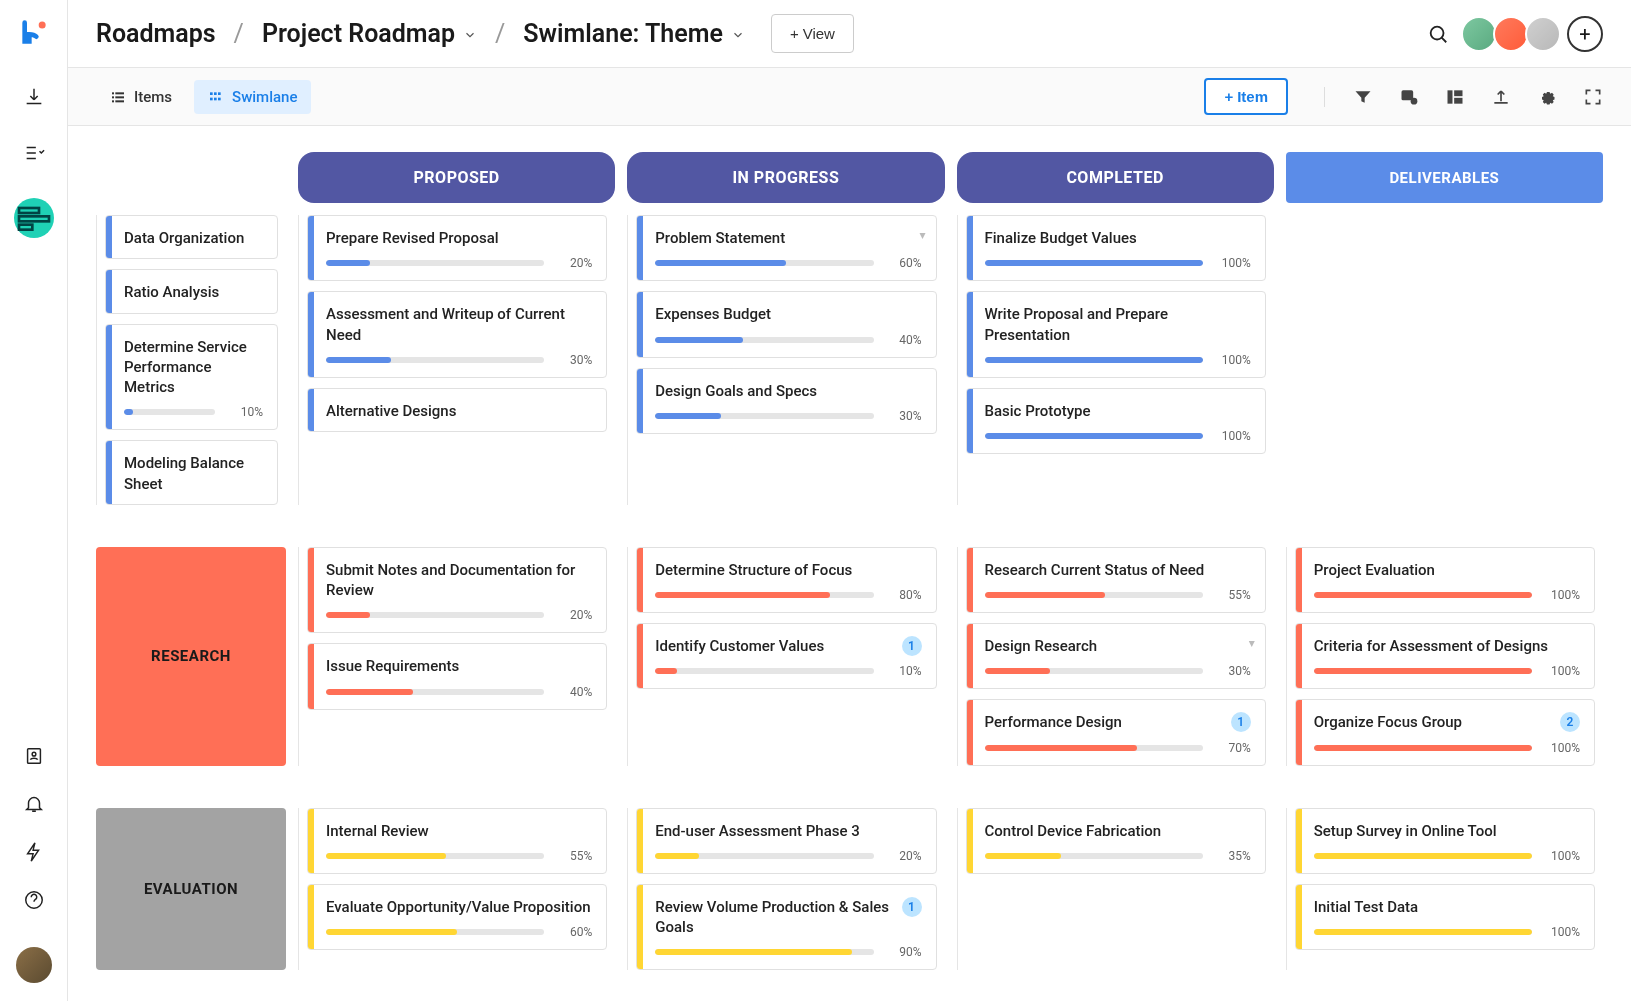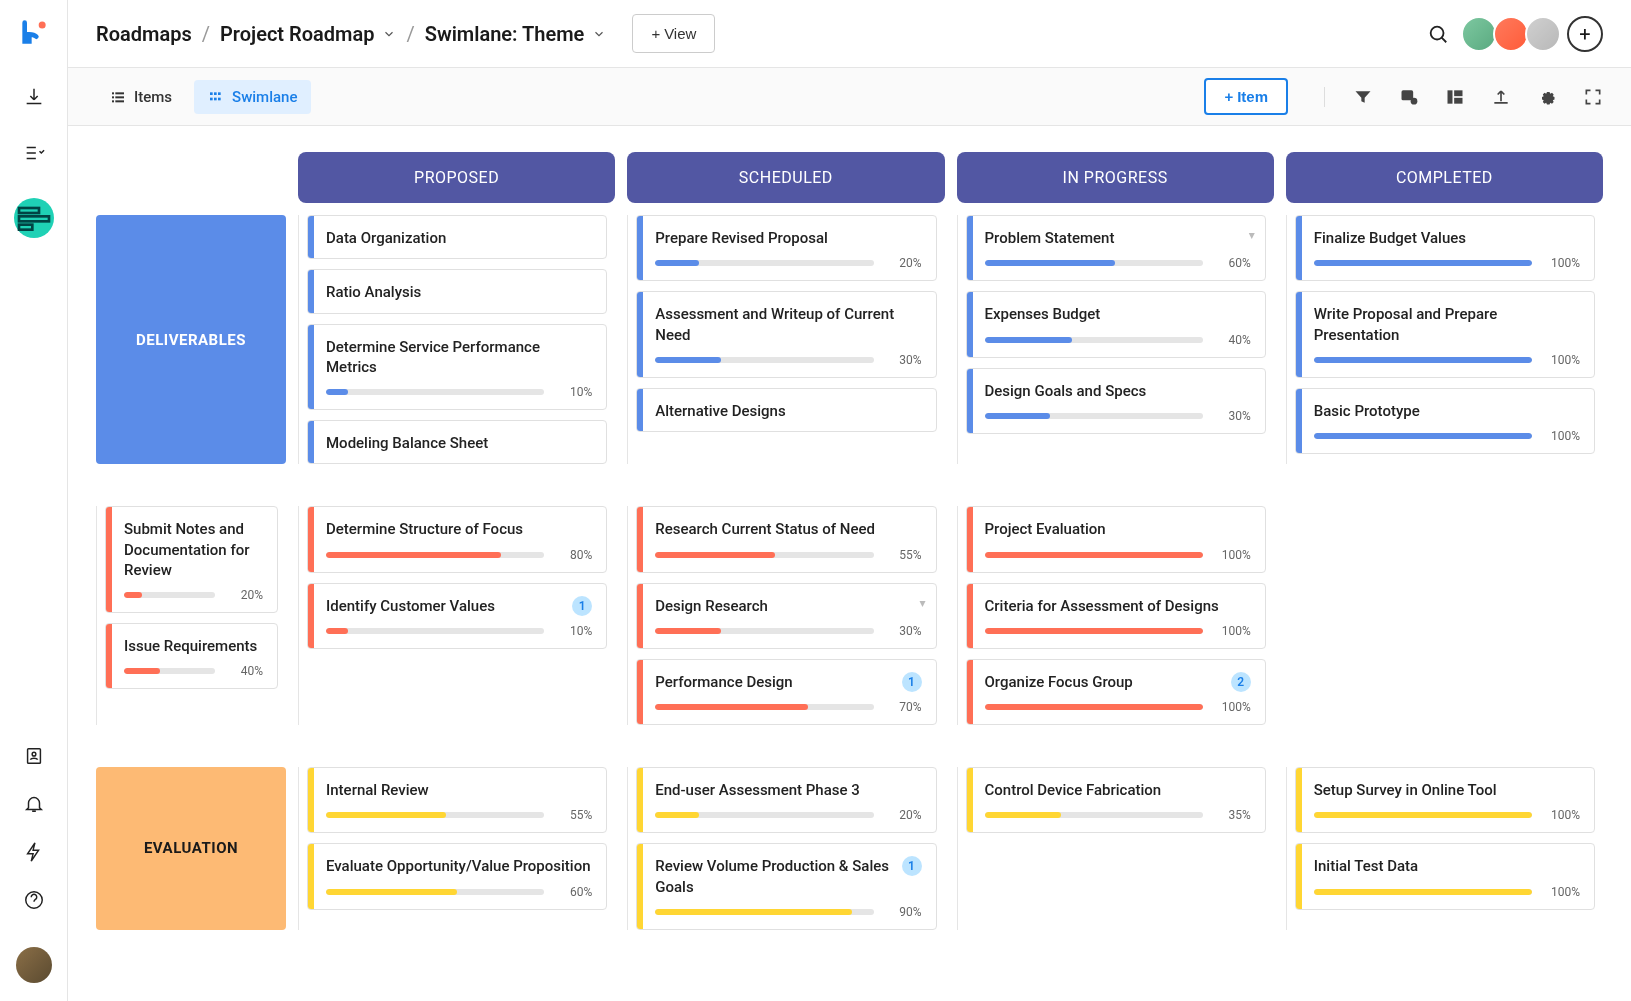--- a/index.html
+++ b/index.html
@@ -16,21 +16,21 @@
 .sidebar-icon { width: 22px; height: 22px; display: flex; align-items: center; justify-content: center; color: #222; cursor: pointer; }
 .sidebar-icon svg { width: 100%; height: 100%; stroke: currentColor; fill: none; stroke-width: 1.6; }
 .sidebar-icon.active { background: #1fd1b5; width: 40px; height: 40px; border-radius: 50%; color: #044; }
 .sidebar-avatar { width: 36px; height: 36px; border-radius: 50%; background: linear-gradient(135deg,#8b6f47,#5a4a30); margin-top: 10px; }
 
 
 .main { flex: 1; display: flex; flex-direction: column; overflow: hidden; }
 
 
 .header { display: flex; align-items: center; padding: 14px 28px; gap: 10px; border-bottom: 1px solid #e5e5e5; }
-.breadcrumb { display: flex; align-items: center; gap: 10px; font-size: 20px; font-weight: 600; }
+.breadcrumb { display: flex; align-items: center; gap: 18px; font-size: 25px; font-weight: 600; }
 .bc-sep { color: #999; font-weight: 400; }
 .bc-item { display: inline-flex; align-items: center; gap: 8px; cursor: pointer; }
 .chev { display: inline-block; }
 .chev svg { width: 14px; height: 14px; }
 .view-btn { margin-left: 16px; border: 1px solid #ccc; background: #fff; border-radius: 4px; padding: 10px 18px; font-size: 15px; font-weight: 500; cursor: pointer; display: flex; align-items: center; gap: 4px; color: #333; }
 .header-right { margin-left: auto; display: flex; align-items: center; gap: 18px; }
 .search-icon { width: 22px; height: 22px; cursor: pointer; color: #222; }
 .search-icon svg { width: 100%; height: 100%; stroke: currentColor; fill: none; stroke-width: 2; }
 .avatars { display: flex; align-items: center; gap: 2px; }
 .avatar { width: 36px; height: 36px; border-radius: 50%; border: 2px solid #fff; margin-left: -6px; }
@@ -47,26 +47,26 @@
 .vt-icon svg { width: 100%; height: 100%; }
 .add-item-btn { margin-left: auto; border: 2px solid #1a7fe8; color: #1a7fe8; background: #fff; border-radius: 4px; padding: 8px 18px; font-size: 15px; font-weight: 600; cursor: pointer; display: flex; align-items: center; gap: 4px; }
 .tool-icons { display: flex; align-items: center; gap: 26px; margin-left: 28px; padding-left: 28px; border-left: 1px solid #ddd; }
 .tool-icon { width: 20px; height: 20px; cursor: pointer; color: #444; }
 .tool-icon svg { width: 100%; height: 100%; }
 
 
 .board-wrap { flex: 1; overflow: auto; padding: 26px 28px; }
 .board { display: grid; grid-template-columns: 190px repeat(4, 1fr); gap: 12px; min-width: 1300px; }
 .col-header-empty { }
-.col-header { background: #5257a3; color: #fff; text-align: center; font-weight: 400; font-size: 16px; letter-spacing: 0.5px; padding: 16px 8px; border-radius: 8px; }
+.col-header { background: #5257a3; color: #fff; text-align: center; font-weight: 700; font-size: 16px; letter-spacing: 0.5px; padding: 16px 8px; border-radius: 16px; }
 
 .row-label { display: flex; align-items: center; justify-content: center; font-weight: 700; font-size: 15px; letter-spacing: 0.5px; border-radius: 4px; padding: 12px; }
 .row-label.deliverables { background: #5b8ce8; color: #fff; }
 .row-label.research { background: #ff6f56; color: #1a1a1a; }
-.row-label.evaluation { background: #fdba74; color: #1a1a1a; }
+.row-label.evaluation { background: #a3a3a3; color: #1a1a1a; }
 
 .cell { border-left: 1px solid #e5e5e5; padding: 0 8px; display: flex; flex-direction: column; gap: 10px; }
 
 .card { border: 1px solid #e0e0e0; border-radius: 4px; background: #fff; display: flex; align-items: stretch; position: relative; cursor: pointer; }
 .card-stripe { width: 6px; border-radius: 3px 0 0 3px; flex-shrink: 0; }
 .stripe-deliverables { background: #5b8ce8; }
 .stripe-research { background: #ff6f56; }
 .stripe-evaluation { background: #ffd633; }
 .card-body { flex: 1; padding: 12px 14px 10px 12px; display: flex; flex-direction: column; gap: 8px; }
 .card-title { font-size: 15px; font-weight: 500; line-height: 1.35; color: #222; }
@@ -229,21 +229,20 @@
         <div class="tool-icon"><svg viewBox="0 0 24 24" fill="none" stroke="#444" stroke-width="2">
               <path d="M4 9V4h5M20 9V4h-5M4 15v5h5M20 15v5h-5"></path>
             </svg></div>
       </div>
     </div>
 
     <div class="board-wrap">
       <div class="board" id="board">
         <div class="col-header-empty"></div>
         <div class="col-header">PROPOSED</div>
-        <div class="col-header">SCHEDULED</div>
         <div class="col-header">IN PROGRESS</div>
         <div class="col-header">COMPLETED</div>
       <div class="row-label deliverables">DELIVERABLES</div>
           <div class="cell">
             <div class="card">
               <div class="card-stripe stripe-deliverables"></div>
               <div class="card-body">
                 <div class="card-title-row">
                   <div class="card-title">Data Organization</div>
                 </div>
@@ -401,20 +400,21 @@
                 <div class="card-meta">
                   <div class="progress">
                     <div class="progress-fill pf-deliverables" style="width: 100%;"></div>
                   </div>
                   <span class="pct">100%</span>
                 </div>
               </div>
             </div>
           </div>
           <div class="row-separator"></div>
+          <div class="row-label research">RESEARCH</div>
           <div class="cell">
             <div class="card">
               <div class="card-stripe stripe-research"></div>
               <div class="card-body">
                 <div class="card-title-row">
                   <div class="card-title">Submit Notes and Documentation for Review</div>
                 </div>
                 <div class="card-meta">
                   <div class="progress">
                     <div class="progress-fill pf-research" style="width: 20%;"></div>

